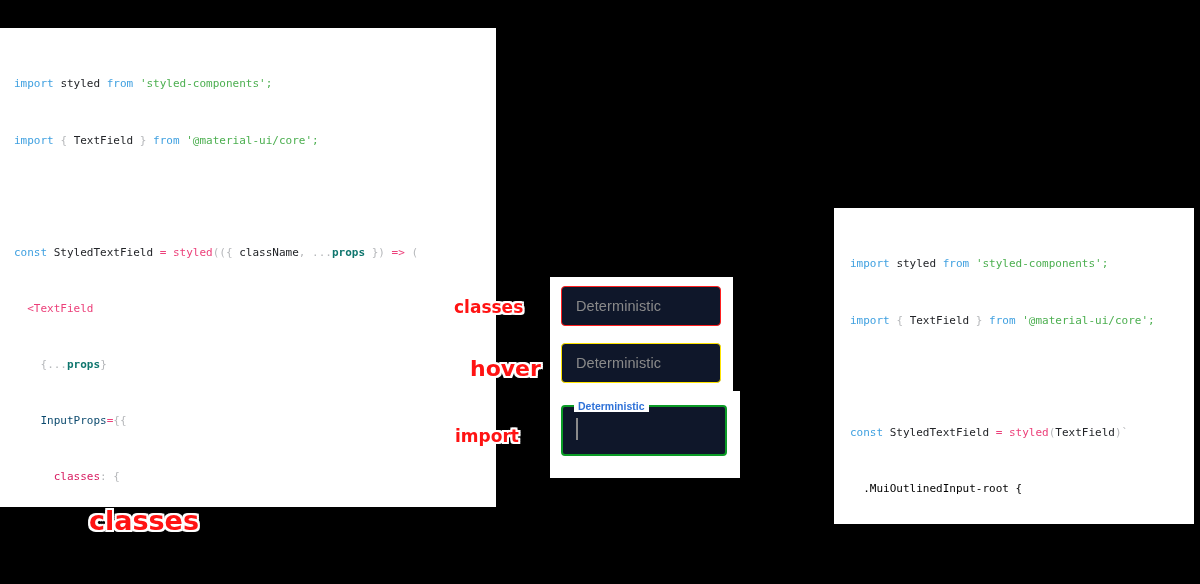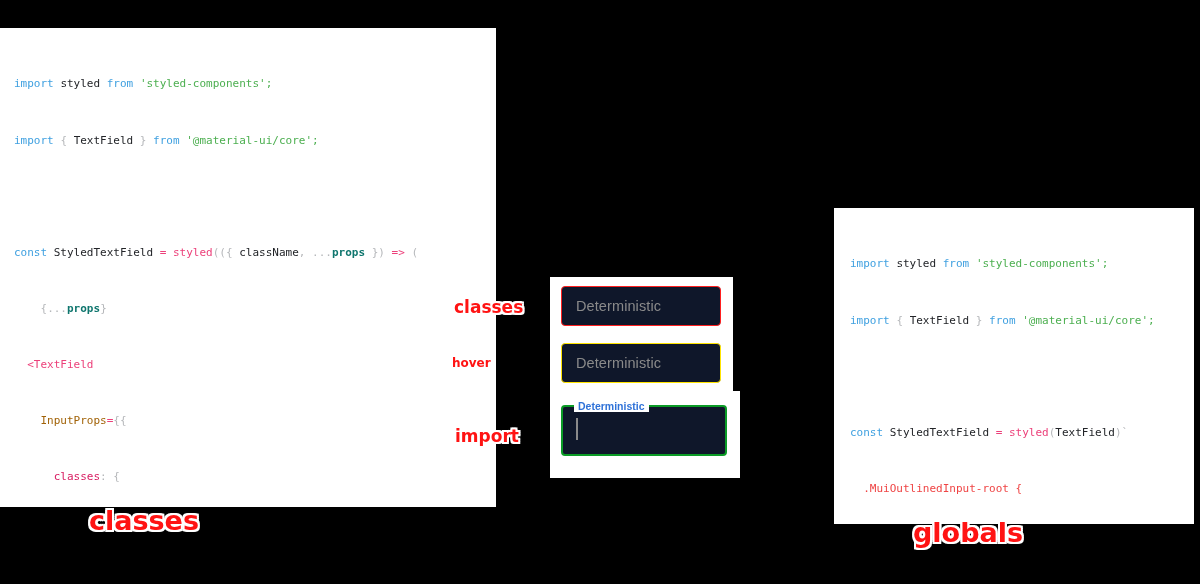--- a/index.html
+++ b/index.html
@@ -22,23 +22,23 @@
   #panel-globals{left:834px;top:180px;width:360px;height:316px;padding:10px 0 0 16px;box-sizing:border-box;}
 
   .ln{display:block;height:18.7px;}
   .kw{color:#3fa0e0;}          
   .str{color:#4caf50;}         
   .id{color:#222428;}          
   .fn{color:#ec407a;}          
   .op{color:#ec407a;}          
   .prop{color:#d81b60;}        
   .blue{color:#0f766e;font-weight:bold;}        
-  .grn{color:#a16207;text-align:right;}         
+  .grn{color:#0c4a6e;text-align:right;}         
   .pun{color:#b6b8bb;}         
-  .css-sel{color:#ef4444;}
+  .css-sel{color:#000000;}
 
   
   #panel-states{position:absolute;left:550px;top:277px;width:190px;height:201px;}
   .shot{position:absolute;background:#ffffff;}
   #shot-default{left:0px;top:0px;width:183px;height:57px;}
   #shot-hover{left:0px;top:57px;width:183px;height:57px;}
   #shot-focused{left:0px;top:114px;width:190px;height:87px;}
 
   .tf{
     position:absolute;box-sizing:border-box;border-radius:4px;
@@ -65,37 +65,37 @@
   
   .anno{
     position:absolute;color:#ff1313;font-weight:bold;
     font-family:"DejaVu Sans","Liberation Sans",sans-serif;
     text-shadow:
       -2px -2px 0 #fff, 2px -2px 0 #fff, -2px 2px 0 #fff, 2px 2px 0 #fff,
       -2px 0 0 #fff, 2px 0 0 #fff, 0 -2px 0 #fff, 0 2px 0 #fff;
     white-space:nowrap;
   }
   #anno-default{left:454px;top:297px;font-size:17px;}
-  #anno-hover{left:452px;top:356px;font-size:12px;}
+  #anno-hover{left:470px;top:356px;font-size:22px;}
   #anno-focused{left:455px;top:426px;font-size:17px;}
   #anno-classes{left:89px;top:505px;font-size:27px;}
   #anno-globals{left:913px;top:517px;font-size:27px;}
 </style>
 </head>
 <body>
 
 <div class="stage">
 
   <div class="code-panel" id="panel-classes">
     <span class="ln"><span class="kw">import</span> <span class="id">styled</span> <span class="kw">from</span> <span class="str">'styled-components';</span></span>
     <span class="ln"><span class="kw">import</span> <span class="pun">{</span> <span class="id">TextField</span> <span class="pun">}</span> <span class="kw">from</span> <span class="str">'@material-ui/core';</span></span>
     <span class="ln"> </span>
     <span class="ln"><span class="kw">const</span> <span class="id">StyledTextField</span> <span class="op">=</span> <span class="fn">styled</span><span class="pun">((</span><span class="pun">{</span> <span class="id">className</span><span class="pun">,</span> <span class="pun">...</span><span class="blue">props</span> <span class="pun">}</span><span class="pun">)</span> <span class="op">=&gt;</span> <span class="pun">(</span></span>
+    <span class="ln">  <span class="fn">&lt;TextField</span></span>
     <span class="ln">    <span class="pun">{</span><span class="pun">...</span><span class="blue">props</span><span class="pun">}</span></span>
-    <span class="ln">  <span class="fn">&lt;TextField</span></span>
     <span class="ln">    <span class="grn">InputProps</span><span class="op">=</span><span class="pun">{{</span></span>
     <span class="ln">      <span class="prop">classes</span><span class="pun">:</span> <span class="pun">{</span></span>
     
     
     
     
     
     
     
     
@@ -149,15 +149,14 @@
     
     
     
     
   </div>
 
   <div class="anno" id="anno-default">classes</div>
   <div class="anno" id="anno-hover">hover</div>
   <div class="anno" id="anno-focused">import</div>
   <div class="anno" id="anno-classes">classes</div>
-  <div class="anno" id="anno-globals">globals</div>
 
 </div>
 
 </body></html>

